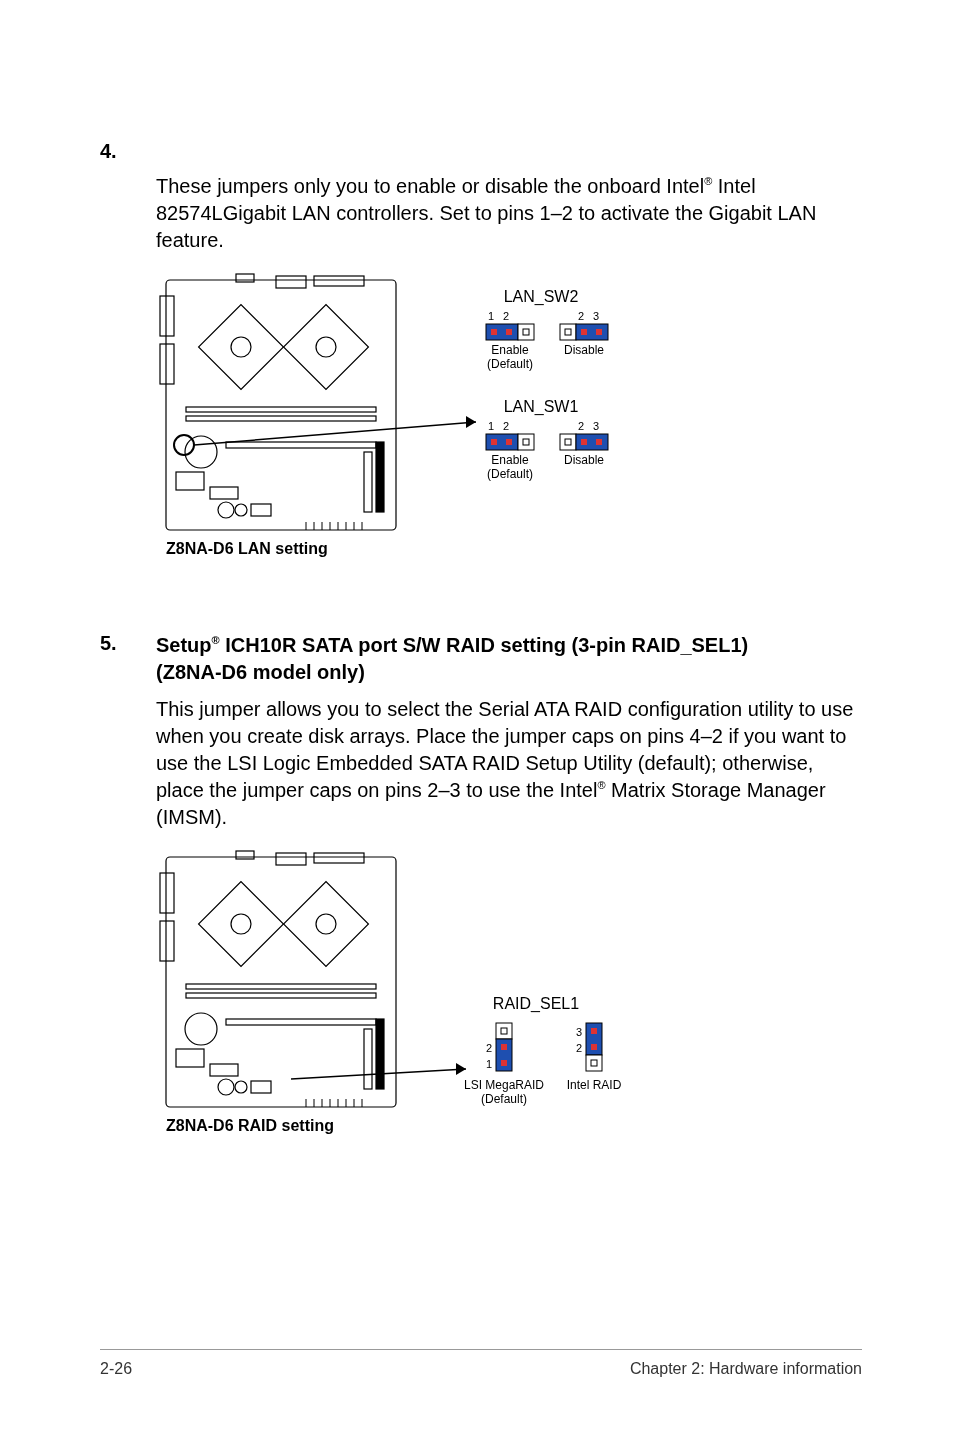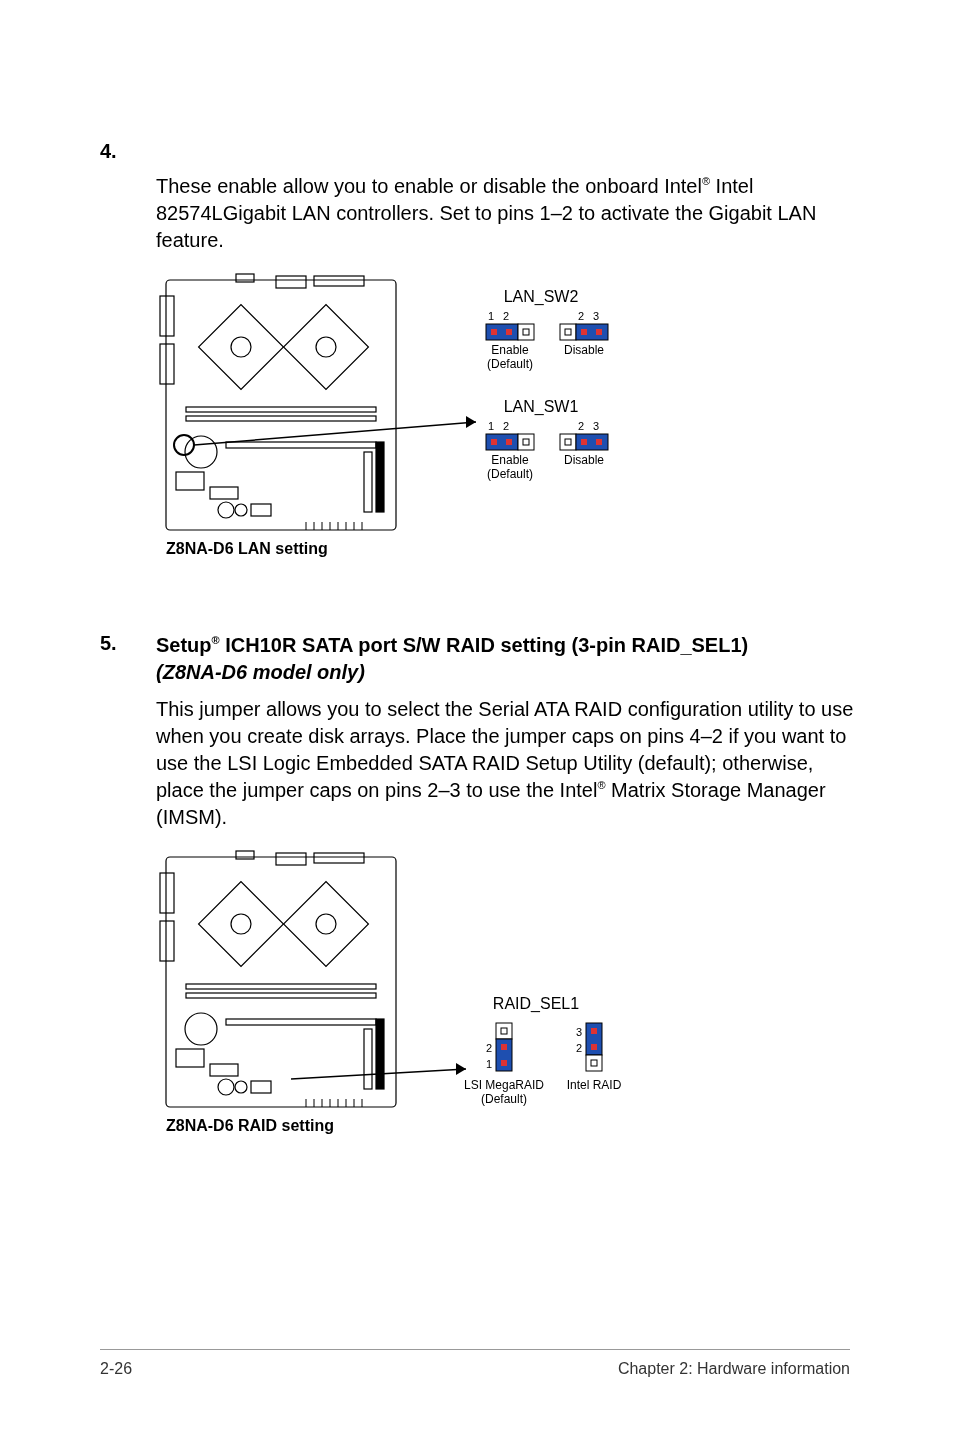--- a/index.html
+++ b/index.html
@@ -32,21 +32,20 @@
   .heading-title {
     font-weight: bold;
     font-size: 20px;
     line-height: 1.35;
   }
   .heading-title .sup {
     font-size: 11px;
     vertical-align: super;
   }
   .heading-sub-italic {
-    font-style: italic;
     font-weight: bold;
   }
   .body-text {
     margin-left: 56px;
     font-size: 20px;
     line-height: 1.35;
   }
   .body-text .sup {
     font-size: 11px;
     vertical-align: super;
@@ -55,40 +54,40 @@
     margin-left: 56px;
     margin-top: 18px;
   }
   .diagram svg {
     display: block;
   }
   .footer {
     position: absolute;
     bottom: 60px;
     left: 100px;
-    right: 104px;
+    right: 92px;
     border-top: 1px solid #999;
     padding-top: 10px;
     display: flex;
     justify-content: space-between;
     font-size: 16px;
     color: #333;
   }
 </style>
 </head>
 <body>
 
 <div class="page">
 
   <div class="section">
     <div class="heading-row">
       <div class="heading-num">4.</div>
     </div>
     <div class="body-text">
-      <span>These enable allow you to enable or disable the onboard Intel</span><span class="sup">®</span><span> Intel 82574LGigabit LAN controllers. Set to pins 1–2 to activate the Gigabit LAN feature.</span>
+      <span>These jumpers only you to enable or disable the onboard Intel</span><span class="sup">®</span><span> Intel 82574LGigabit LAN controllers. Set to pins 1–2 to activate the Gigabit LAN feature.</span>
     </div>
 
     <div class="diagram">
       <svg width="540" height="300" viewBox="0 0 540 300">
 
         <g stroke="#000" fill="none" stroke-width="1.2">
           <rect x="10" y="8" width="230" height="250" rx="4"></rect>
 
           <rect x="80" y="2" width="18" height="8"></rect>
           <rect x="120" y="4" width="30" height="12"></rect>

